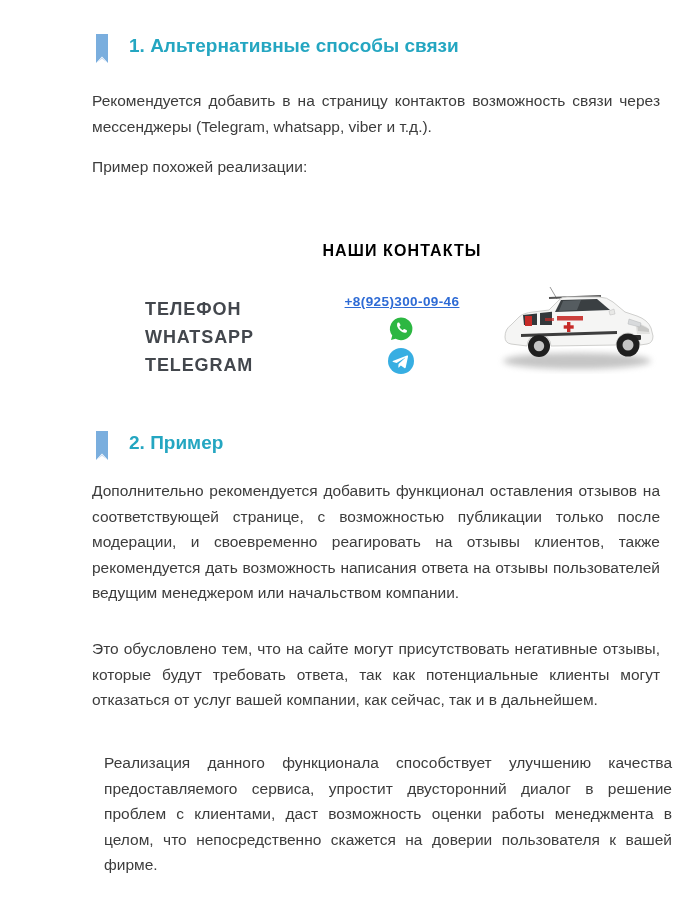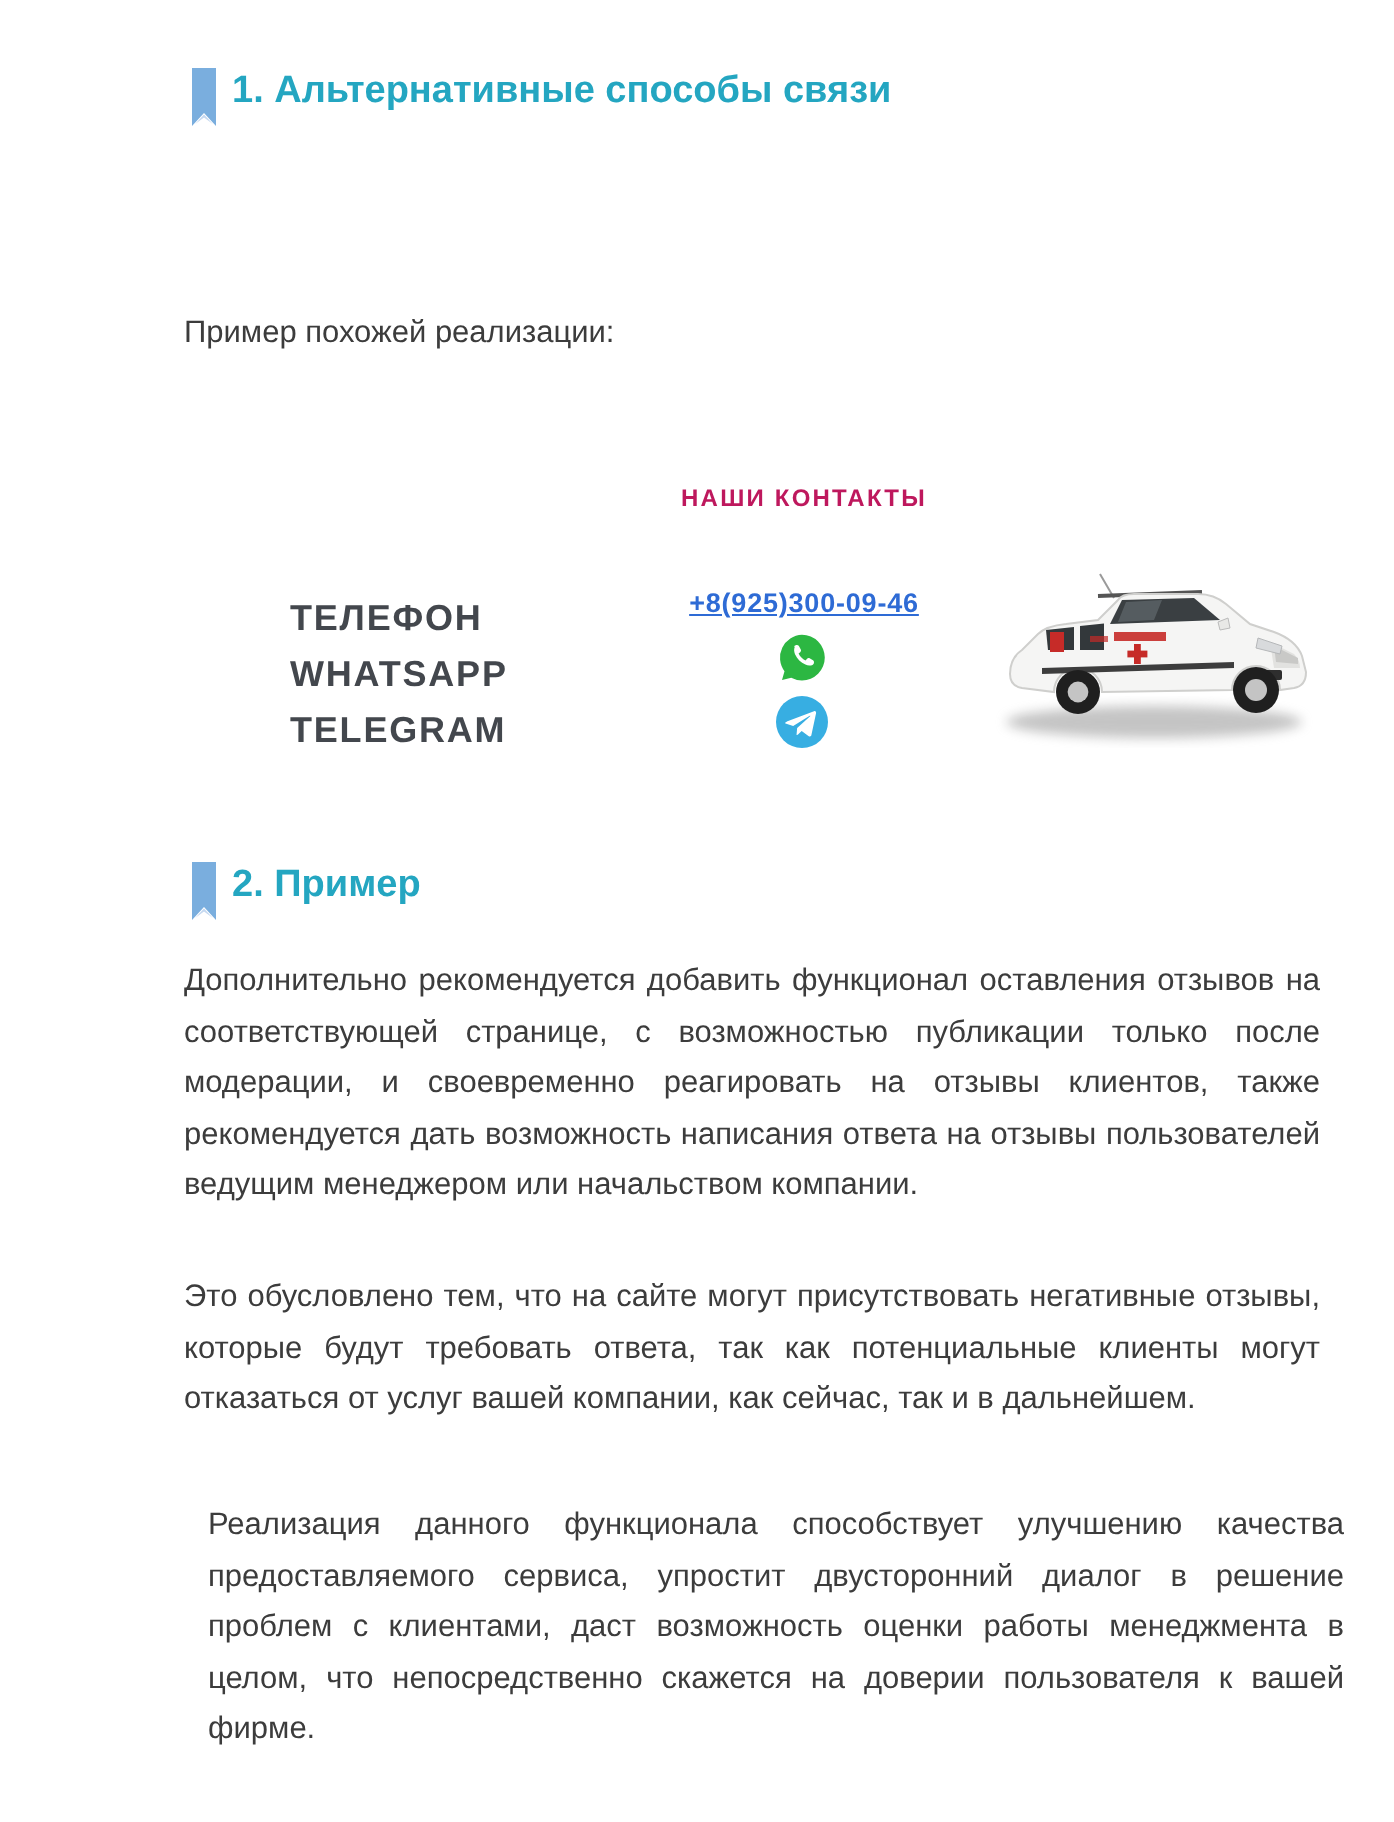--- a/index.html
+++ b/index.html
@@ -9,21 +9,21 @@
     width: 697px;
     height: 911px;
     background: #ffffff;
     overflow: hidden;
   }
   .abs { position: absolute; }
 
   .section-heading {
     display: flex;
     align-items: flex-start;
-    gap: 8px;
+    gap: 21px;
     padding-left: 43px;
   }
   .bookmark { width: 12px; height: 29px; flex: 0 0 auto; margin-top: 1px; }
   .heading-text {
     font-size: 19px;
     font-weight: 700;
     color: #24a6c1;
     line-height: 26px;
     white-space: nowrap;
   }
@@ -40,23 +40,23 @@
     font-size: 15.5px;
     color: #3c3c3c;
     white-space: nowrap;
   }
 
   
   .contacts { left: 0; top: 235px; width: 697px; height: 160px; }
   .contacts-title {
     left: 402px; top: 7px;
     transform: translateX(-50%);
-    font-size: 12px; font-weight: 700;
+    font-size: 16px; font-weight: 700;
     letter-spacing: 1.1px;
-    color: #be185d;
+    color: #000000;
     white-space: nowrap;
   }
   .contact-label {
     left: 145px;
     font-size: 18px; font-weight: 700;
     letter-spacing: 0.9px;
     color: #43474d;
     white-space: nowrap;
   }
   .phone-link {
@@ -80,20 +80,21 @@
     <svg class="bookmark" viewBox="0 0 12 29">
       <path d="M0 0 H12 V29 L6 22.5 L0 29 Z" fill="#7aaede"></path>
       <path d="M1.6 28 L6 23.3 L10.4 28 L6 24.8 Z" fill="#c4d8f0"></path>
     </svg>
     <div class="heading-text">
       <span>1.</span>
       <span>Альтернативные способы связи</span>
     </div>
   </div>
 
+  <div class="abs para" style="left:92px; top:88px;">Рекомендуется добавить в на страницу контактов возможность связи через мессенджеры (Telegram, whatsapp, viber и т.д.).</div>
 
   <div class="abs caption" style="left:92px; top:158px;">Пример похожей реализации:</div>
 
   <div class="abs contacts">
     <div class="abs contacts-title">НАШИ КОНТАКТЫ</div>
 
     <div class="abs contact-label" style="top:64px;">ТЕЛЕФОН</div>
     <div class="abs contact-label" style="top:92px;">WHATSAPP</div>
     <div class="abs contact-label" style="top:120px;">TELEGRAM</div>
 

